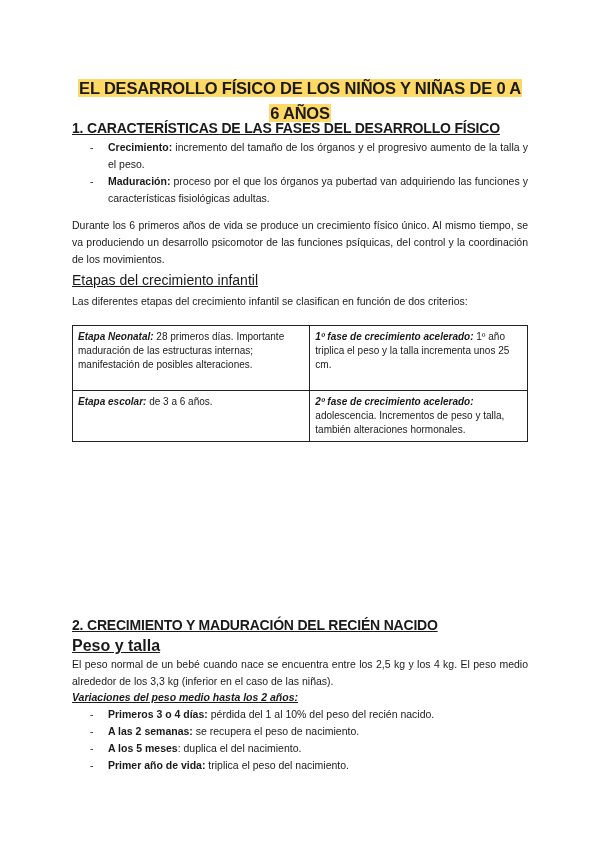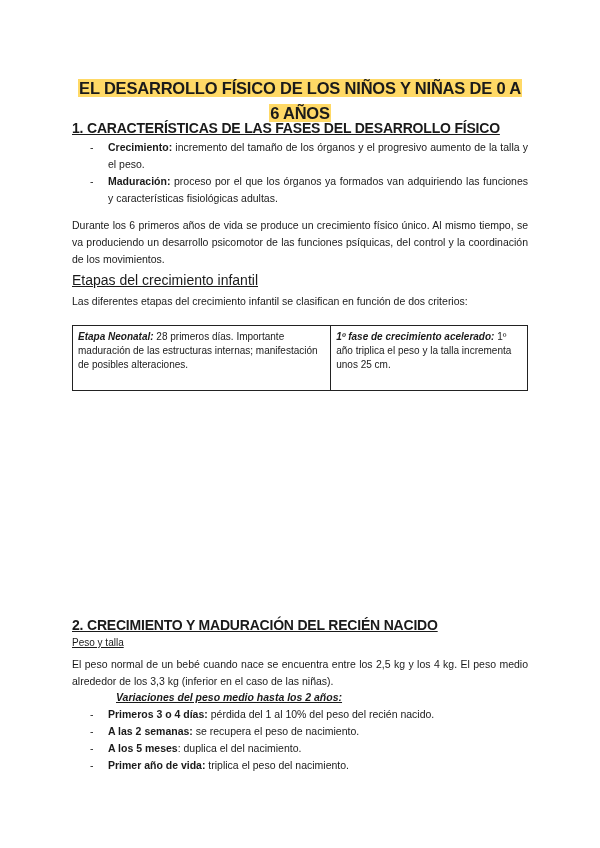--- a/index.html
+++ b/index.html
@@ -6,28 +6,28 @@
   body { width: 600px; height: 848px; position: relative; overflow: hidden;
          font-family: "Liberation Sans", sans-serif; color: #1a1a1a; }
   .page { position: absolute; left: 72px; top: 0; width: 456px; }
   .title { position: absolute; top: 76px; left: 0; width: 456px; text-align: center;
            font-weight: bold; font-size: 16.5px; line-height: 25px; letter-spacing: -0.2px; }
   .hl-yellow { background: #ffd966; padding: 0 1px; }
   .hl-green { background: #6ef06e; padding: 0 1px; }
   .h1 { position: absolute; left: 0; font-weight: bold; font-size: 14px; text-decoration: underline;
         letter-spacing: -0.2px; white-space: nowrap; }
   .h2 { position: absolute; left: 0; font-size: 14px; text-decoration: underline; white-space: nowrap; }
-  .h2b { position: absolute; left: 0; font-size: 10px; font-weight: normal; text-decoration: underline; white-space: nowrap; }
+  .h2b { position: absolute; left: 0; font-size: 16px; font-weight: bold; text-decoration: underline; white-space: nowrap; }
   .txt { position: absolute; left: 0; width: 456px; font-size: 10.5px; line-height: 17px; text-align: justify; }
   .bullets { position: absolute; left: 0; width: 456px; margin: 0; padding: 0; list-style: none;
              font-size: 10.5px; line-height: 17px; }
   .bullets li { position: relative; padding-left: 36px; text-align: justify; }
   .bullets li .dash { position: absolute; left: 18px; top: 0; }
   .b { font-weight: bold; }
-  .iu { font-weight: bold; font-style: italic; text-decoration: underline; margin-left: 44px; }
+  .iu { font-weight: bold; font-style: italic; text-decoration: underline; }
   table { position: absolute; left: 0; top: 325px; width: 456px; border-collapse: collapse;
           font-size: 10px; line-height: 14px; }
   td, th { border: 1.3px solid #222; vertical-align: top; padding: 4px 5px; text-align: left; }
   th { font-weight: bold; text-align: center; vertical-align: middle; height: 22px; font-size: 10px; }
   .c1 { width: 218px; }
   .r1 td { height: 56px; }
   .r2 td { height: 70px; }
   .r3 td { height: 42px; }
   .r4 td { height: 42px; }
   .lab { font-style: italic; font-weight: bold; }
@@ -44,35 +44,39 @@
 
   <div class="h1" style="top:120px;">1. CARACTERÍSTICAS DE LAS FASES DEL DESARROLLO FÍSICO</div>
 
   <ul class="bullets" style="top:139px;">
     <li>
       <span class="dash">-</span>
       <span class="b">Crecimiento:</span><span> incremento del tamaño de los órganos y el progresivo aumento de la talla y el peso.</span>
     </li>
     <li>
       <span class="dash">-</span>
-      <span class="b">Maduración:</span><span> proceso por el que los órganos ya formados van adquiriendo las funciones y características fisiológicas adultas.</span>
+      <span class="b">Maduración:</span><span> proceso por el que los órganos ya pubertad van adquiriendo las funciones y características fisiológicas adultas.</span>
     </li>
   </ul>
 
   <div class="txt" style="top:217px;">Durante los 6 primeros años de vida se produce un crecimiento físico único. Al mismo tiempo, se va produciendo un desarrollo psicomotor de las funciones psíquicas, del control y la coordinación de los movimientos.</div>
 
   <div class="h2" style="top:272px;">Etapas del crecimiento infantil</div>
 
   <div class="txt" style="top:293px;">Las diferentes etapas del crecimiento infantil se clasifican en función de dos criterios:</div>
 
   <table>
     <tbody>
     <tr class="r1">
       <td><span class="lab">Etapa Neonatal:</span><span> 28 primeros días. Importante maduración de las estructuras internas; manifestación de posibles alteraciones.</span></td>
       <td><span class="lab">1º fase de crecimiento acelerado:</span><span> 1º año triplica el peso y la talla incrementa unos 25 cm.</span></td>
+    </tr>
+    <tr class="r4">
+      <td><span class="lab">Etapa escolar:</span><span> de 3 a 6 años.</span></td>
+      <td><span class="lab">2º fase de crecimiento acelerado:</span><span> adolescencia. Incrementos de peso y talla, también alteraciones hormonales.</span></td>
     </tr>
   </tbody>
     </table>
 
   <div class="h1" style="top:617px;">2. CRECIMIENTO Y MADURACIÓN DEL RECIÉN NACIDO</div>
 
   <div class="h2b" style="top:637px;">Peso y talla</div>
 
   <div class="txt" style="top:656px;">El peso normal de un bebé cuando nace se encuentra entre los 2,5 kg y los 4 kg. El peso medio alrededor de los 3,3 kg (inferior en el caso de las niñas).</div>
 

